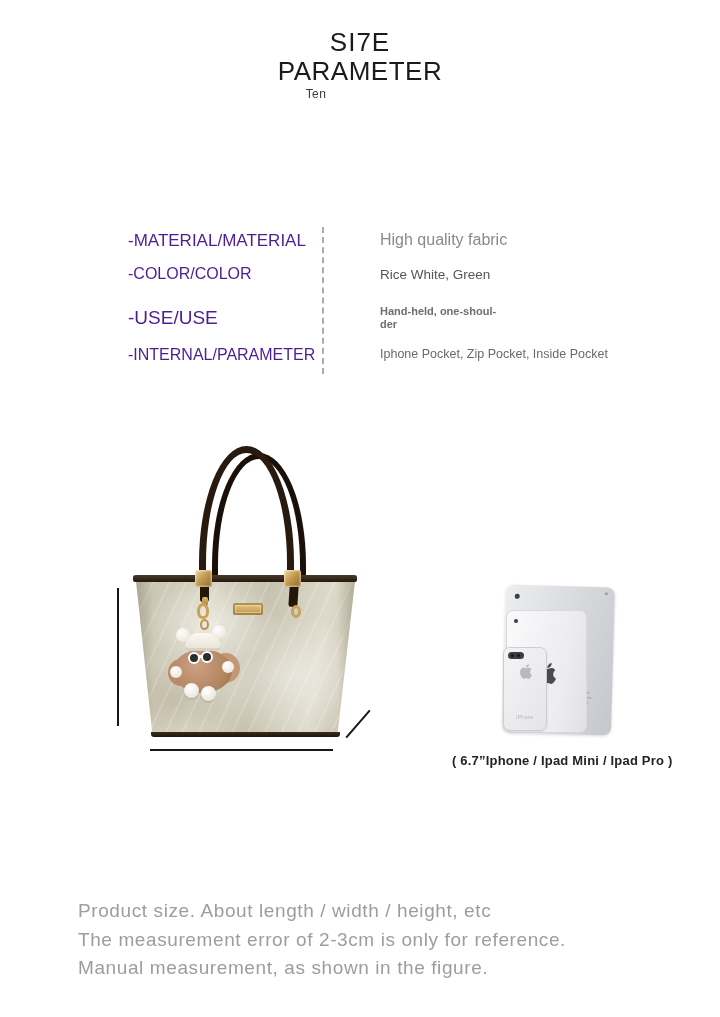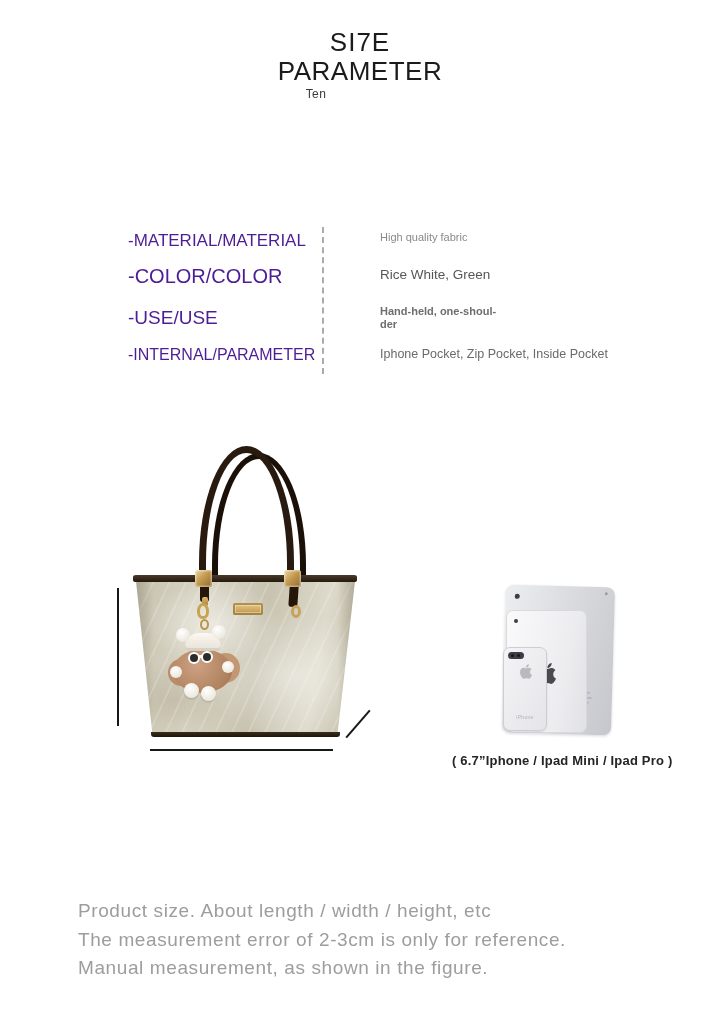--- a/index.html
+++ b/index.html
@@ -12,25 +12,25 @@
 
   
   .title-line { left:0; width:720px; text-align:center; color:#1b1b1b; font-weight:300; }
   .title-1 { top:27px;  font-size:26px; letter-spacing:1px; }
   .title-2 { top:56px;  font-size:26px; letter-spacing:0.5px; }
   .subtitle { top:87px; left:0; width:632px; text-align:center; font-size:12px; color:#3b3b3b; letter-spacing:0.4px; }
 
   
   .spec-label { left:128px; color:#4c1d95; white-space:nowrap; }
   .lbl-0 { top:231px; font-size:17px; }
-  .lbl-1 { top:265px; font-size:20px; }
+  .lbl-1 { top:265px; font-size:16px; }
   .lbl-2 { top:307px; font-size:19px; }
   .lbl-3 { top:346px; font-size:16px; }
   .spec-value { left:380px; white-space:pre-line; }
-  .val-0 { top:231px; font-size:11px;   color:#8a8a8a; }
+  .val-0 { top:231px; font-size:16px;   color:#8a8a8a; }
   .val-1 { top:267px; font-size:13.5px; color:#565656; }
   .val-2 { top:305px; font-size:11px;   color:#6e6e6e; font-weight:700; line-height:12.5px; }
   .val-3 { top:347px; font-size:12.5px; color:#6a6a6a; }
   .spec-divider { left:322px; top:227px; height:147px; width:0; border-left:2px dashed #ababab; }
 
   
   .measure-v { left:117px; top:588px; width:2px;  height:138px; background:#171717; }
   .measure-h { left:150px; top:749px; width:183px; height:2px;  background:#171717; }
   .measure-d { left:340px; top:723px; width:36px;  height:2px;  background:#171717; transform:rotate(-49deg); }
 

